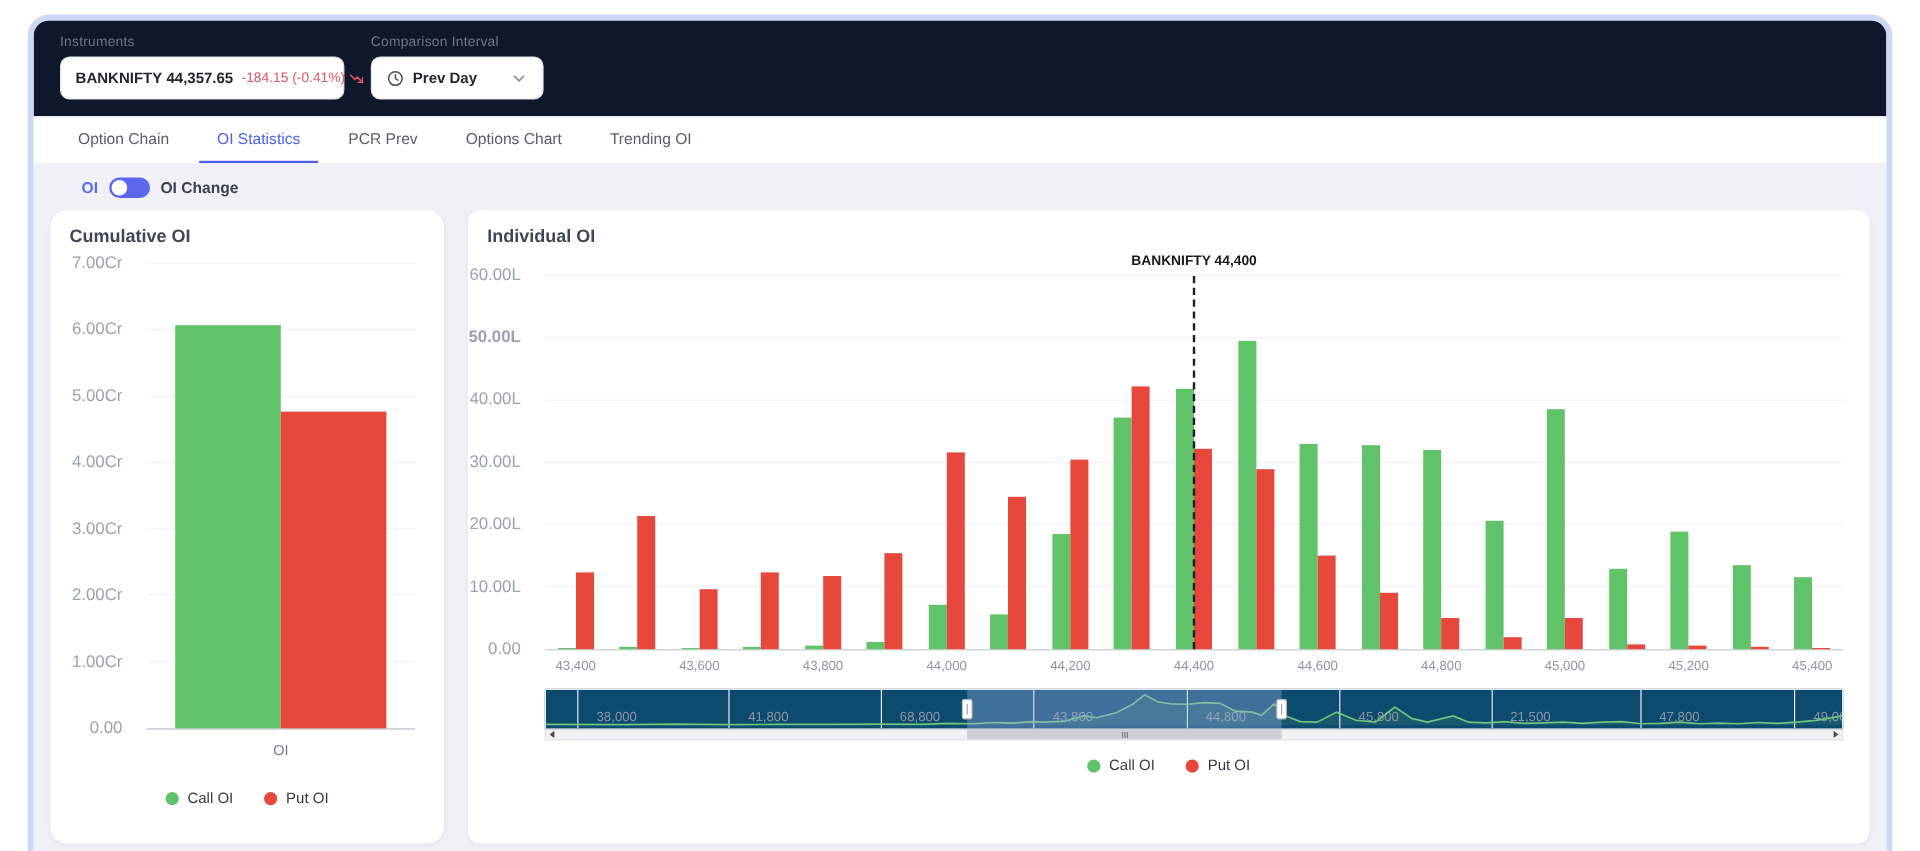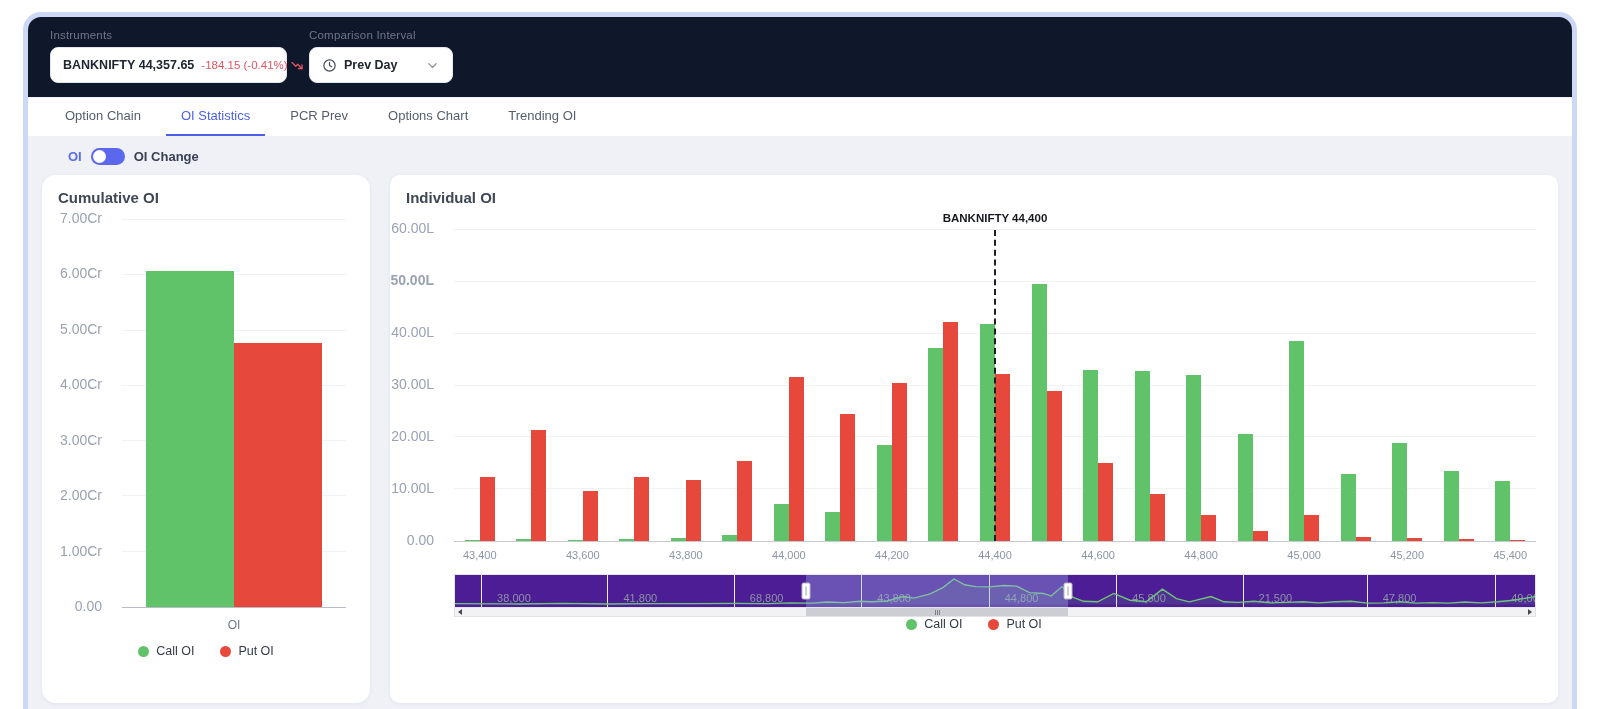--- a/index.html
+++ b/index.html
@@ -49,41 +49,41 @@
   .cum-chart { position:relative; height:430px; margin-top:8px; }
   .cum-yaxis { position:absolute; left:0; top:6px; bottom:36px; width:58px; }
   .cum-plot  { position:absolute; left:64px; right:8px; top:6px; bottom:36px;
     border-bottom:1px solid #b9bcc4; }
   .gridline { position:absolute; left:0; right:0; height:1px; background:#f0f2f5; }
   .ytick { position:absolute; right:14px; font-size:14px; color:#9aa1b0; white-space:nowrap; }
   .cum-bars { position:absolute; inset:0; display:flex; align-items:flex-end; justify-content:center; }
   .cum-bar { width:88px; }
   .cum-xlabel { position:absolute; left:64px; right:8px; bottom:12px; text-align:center;
     font-size:12px; color:#6f7688; }
-  .legend { display:flex; justify-content:center; align-items:flex-end; gap:26px; }
+  .legend { display:flex; justify-content:center; align-items:flex-end; gap:26px; margin-top:14px; }
   .legend-item { display:flex; align-items:center; gap:7px; cursor:pointer; }
   .legend-dot { width:11px; height:11px; border-radius:50%; }
   .legend-label { font-size:12.5px; color:#333a46; }
 
   
   .ind-chart { position:relative; height:352px; margin-top:4px; }
   .ind-yaxis { position:absolute; left:0; top:20px; bottom:20px; width:42px; }
   .ind-plot  { position:absolute; left:48px; right:6px; top:20px; bottom:20px;
     border-bottom:1px solid #c6c9d0; }
   .ind-bar { position:absolute; bottom:0; width:15px; z-index:1; }
   .ind-xlabels { position:absolute; left:48px; right:6px; bottom:0; height:16px; }
   .xtick { position:absolute; top:3px; transform:translateX(-50%); font-size:11px;
     color:#8d94a5; white-space:nowrap; }
   .ann-line { position:absolute; top:0; bottom:0; width:0; border-left:2px dashed #1c1e24; z-index:3; }
   .ann-text { position:absolute; top:-18px; transform:translateX(-50%); font-size:11.5px;
     font-weight:700; color:#16181d; white-space:nowrap; z-index:3; }
 
   
   .navigator { position:relative; height:34px; margin:12px 6px 0 48px;
-    border:1px solid #e4e6ea; background:#4c1d95; overflow:hidden; }
+    border:1px solid #e4e6ea; background:#0c4a6e; overflow:hidden; }
   .nav-grid { position:absolute; top:0; bottom:0; width:1px; background:#ececee; z-index:0; }
   .nav-label { position:absolute; bottom:3px; font-size:11px; color:#8d94a5; z-index:1; white-space:nowrap; }
   .nav-svg { position:absolute; inset:0; width:100%; height:100%; z-index:1; }
   .nav-sel { position:absolute; top:0; bottom:0; background:rgba(160,182,235,.35); z-index:2; }
   .nav-handle { position:absolute; top:50%; transform:translate(-50%,-50%); width:9px; height:17px;
     background:#fff; border:1px solid #b6b9c2; border-radius:2px; z-index:4;
     display:flex; align-items:center; justify-content:center; cursor:ew-resize; }
   .nav-handle span { width:1px; height:9px; background:#9aa0ab; }
 
   .scrollbar { position:relative; height:9px; margin:0 6px 0 48px; background:#f2f2f4;

